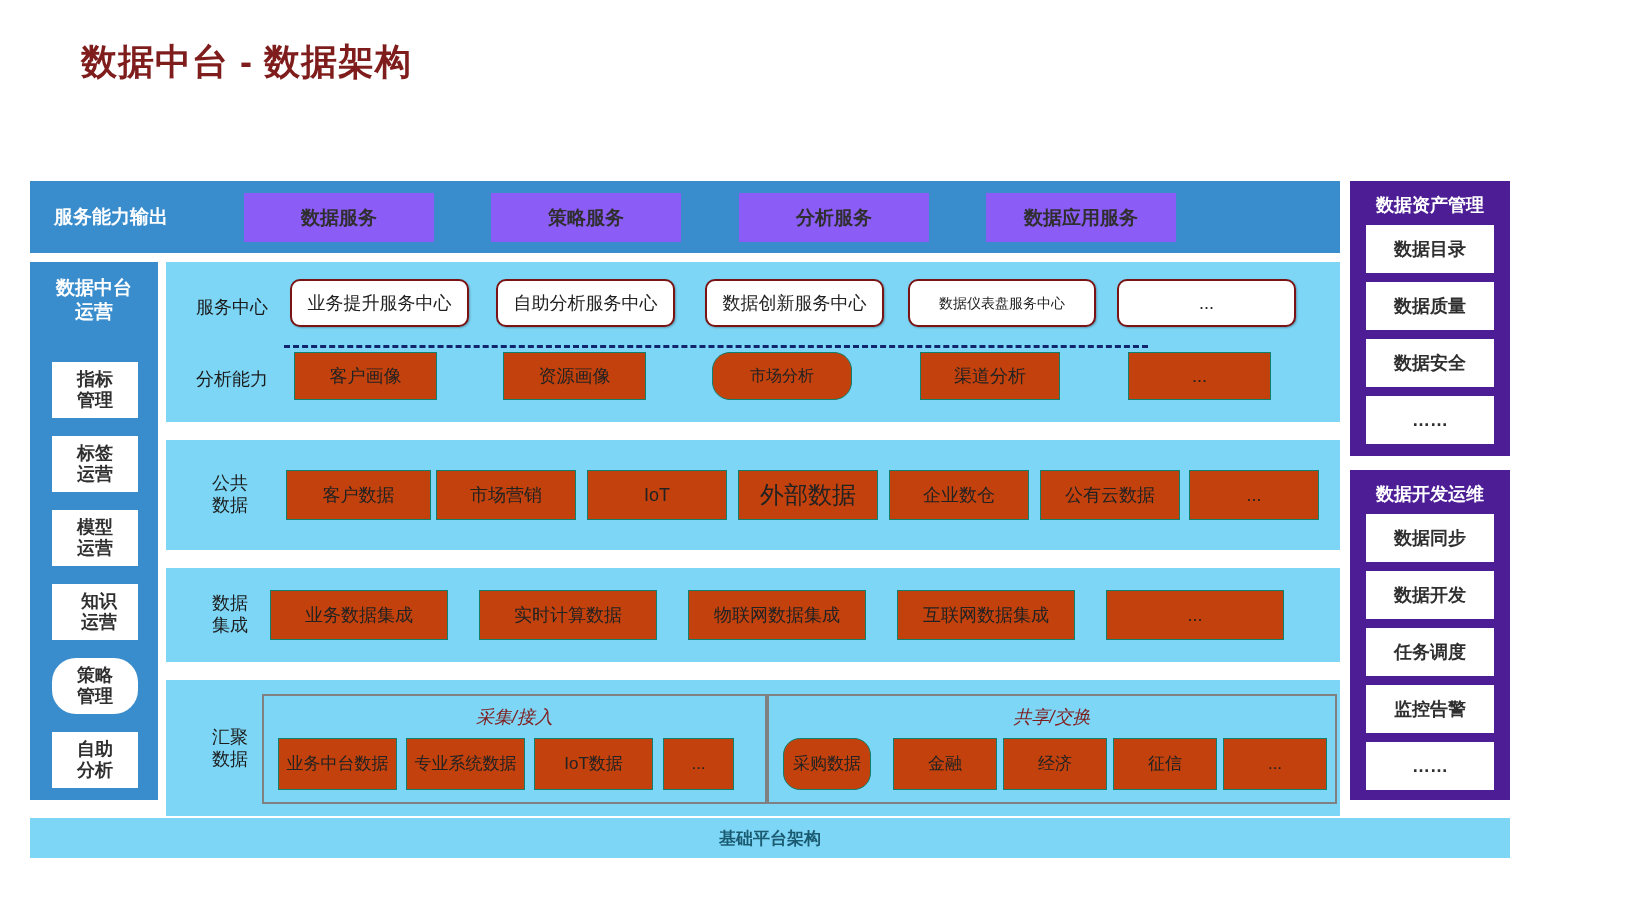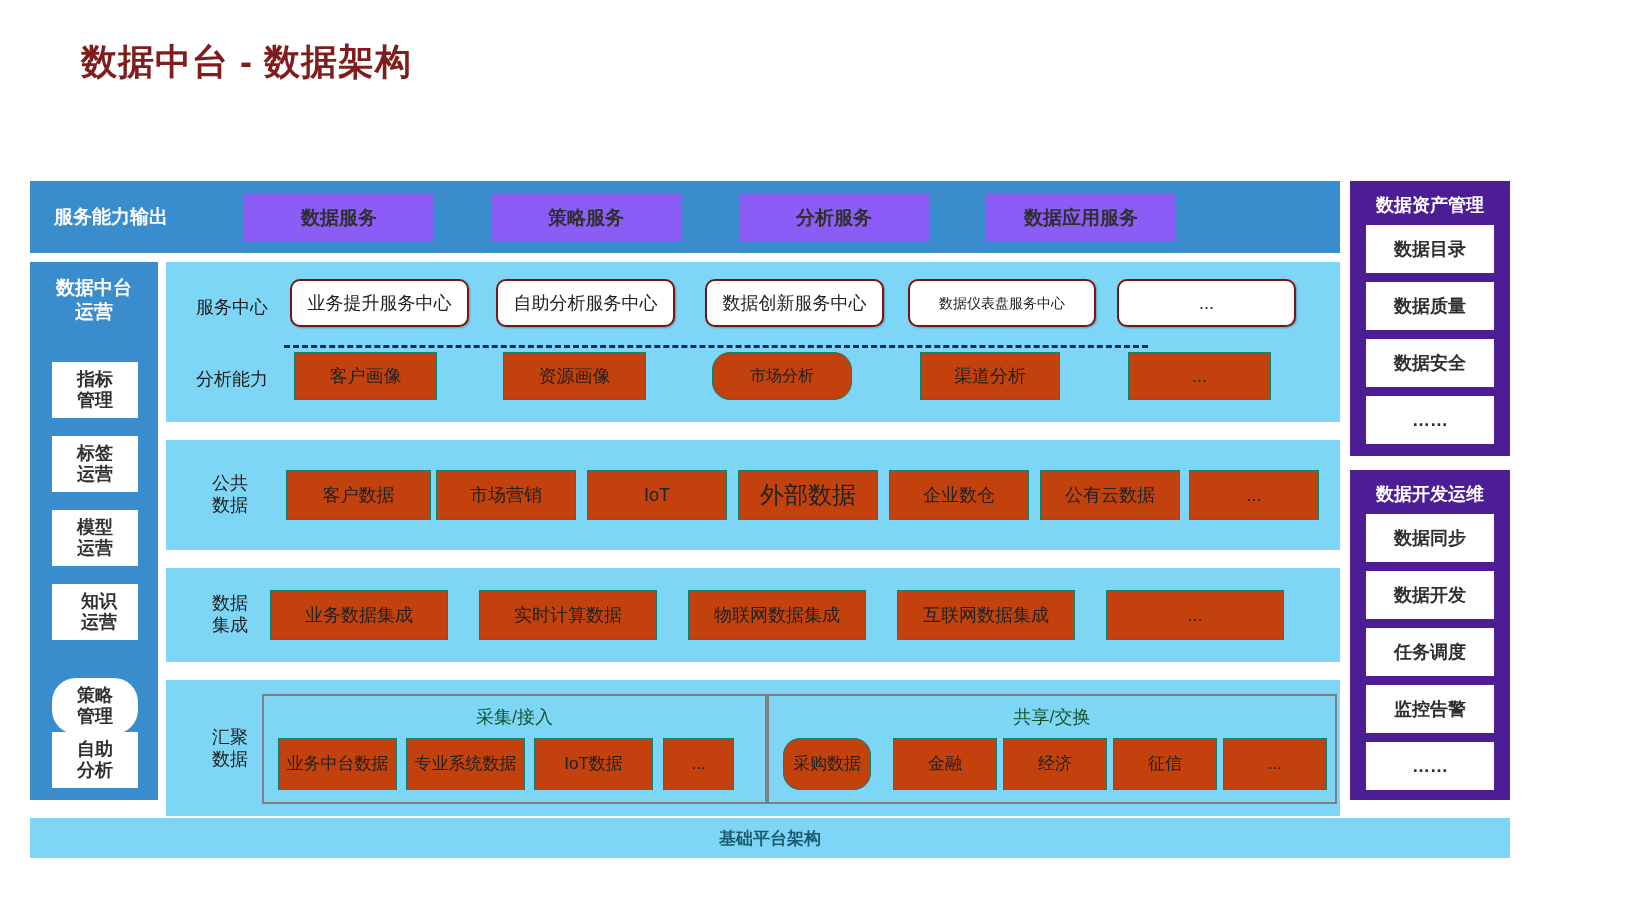--- a/index.html
+++ b/index.html
@@ -80,21 +80,21 @@
   .dashed {
     position:absolute; height:0;
     border-top: 3px dashed #12266e;
   }
 
   
   .group-frame {
     position:absolute; border:2.2px solid #808080; background:transparent;
   }
   .group-title {
-    position:absolute; text-align:center; color:#14532d; font-size:18px;
+    position:absolute; text-align:center; color:#7f1d1d; font-size:18px;font-style:italic;
   }
 
   
   .right-panel { position:absolute; background:#4c1d95; }
   .right-panel-title {
     position:absolute; left:0; width:100%; text-align:center;
     color:#fff; font-weight:bold; font-size:18px;
   }
   .rp-chip {
     position:absolute; background:#fff;
@@ -149,21 +149,21 @@
         <div>模型</div>
         <div>运营</div>
       </div>
     </div>
     <div class="side-chip" style="top:322px;padding-left:8px;">
       <div>
         <div>知识</div>
         <div>运营</div>
       </div>
     </div>
-    <div class="side-chip" style="top:416px;border-radius:24px;">
+    <div class="side-chip" style="top:396px;border-radius:24px;">
       <div>
         <div>策略</div>
         <div>管理</div>
       </div>
     </div>
     <div class="side-chip" style="top:470px;">
       <div>
         <div>自助</div>
         <div>分析</div>
       </div>

